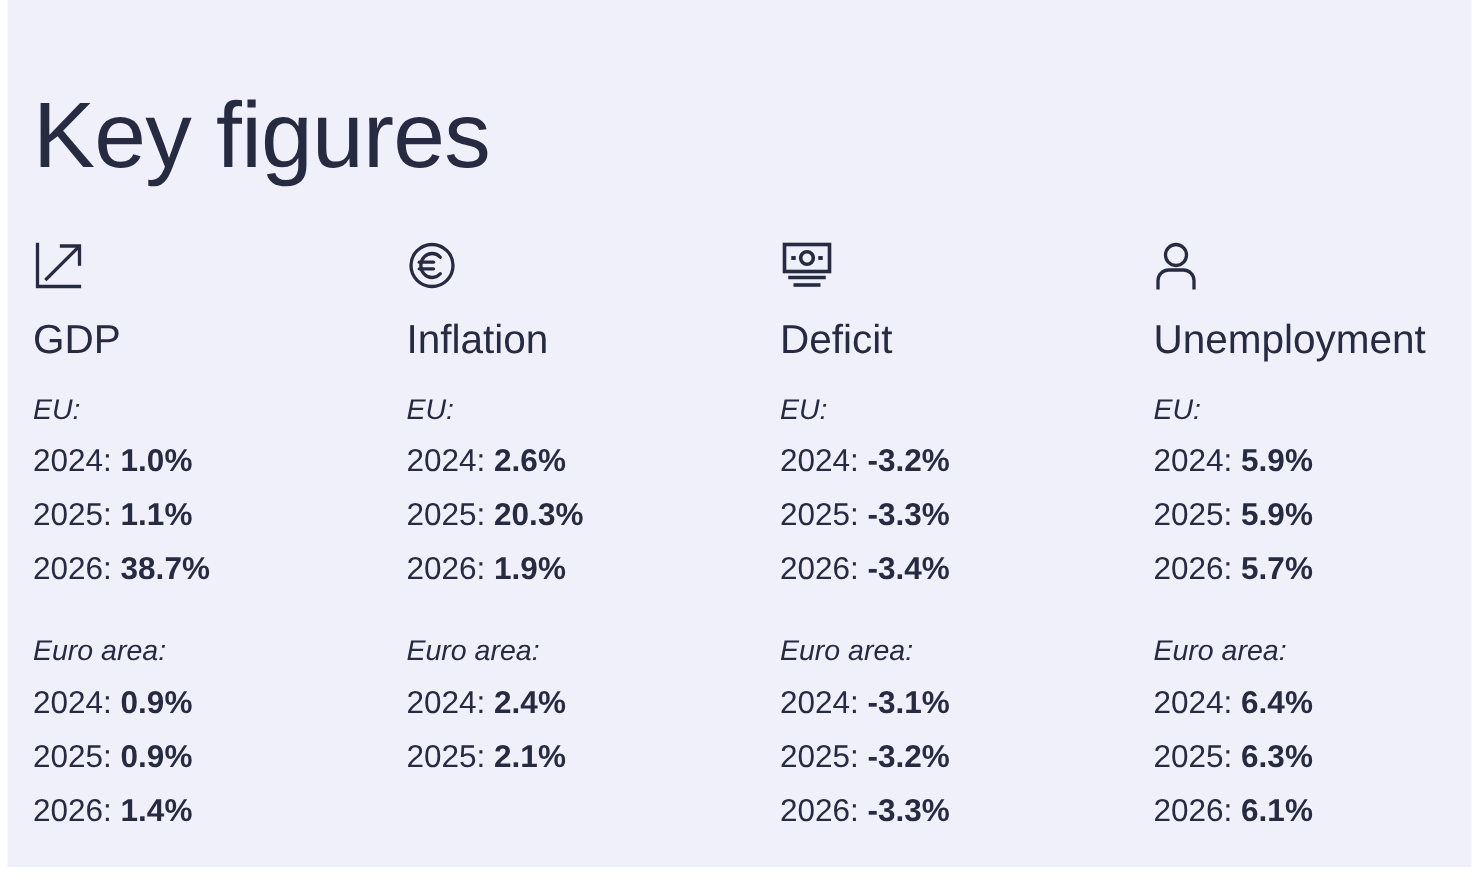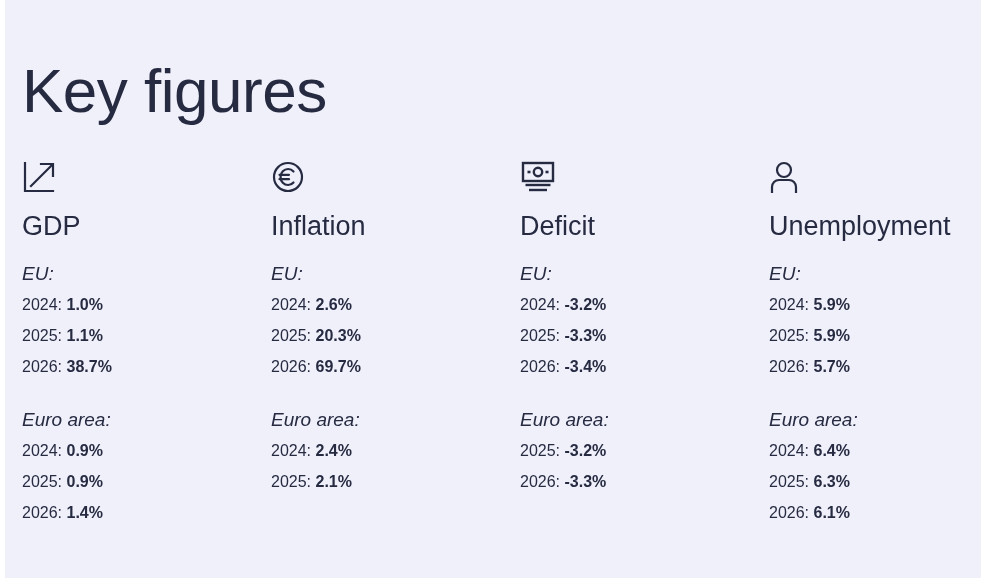--- a/index.html
+++ b/index.html
@@ -73,21 +73,21 @@
   .kf-group-title {
     font-size: 19px;
     font-style: italic;
     font-weight: 400;
     color: #262b42;
     line-height: 1;
     margin-bottom: 14px;
     white-space: nowrap;
   }
   .kf-row {
-    font-size: 16px;
+    font-size: 21px;
     font-weight: 400;
     color: #262b42;
     line-height: 1;
     margin-bottom: 15px;
     white-space: nowrap;
   }
   .kf-row:last-child {
     margin-bottom: 0;
   }
   .kf-year {
@@ -162,21 +162,21 @@
         <div class="kf-row">
           <span class="kf-year">2024: </span>
           <span class="kf-value">2.6%</span>
         </div>
         <div class="kf-row">
           <span class="kf-year">2025: </span>
           <span class="kf-value">20.3%</span>
         </div>
         <div class="kf-row">
           <span class="kf-year">2026: </span>
-          <span class="kf-value">69.7%</span>
+          <span class="kf-value">1.9%</span>
         </div>
       </div>
       <div class="kf-group second">
         <div class="kf-group-title">Euro area:</div>
         <div class="kf-row">
           <span class="kf-year">2024: </span>
           <span class="kf-value">2.4%</span>
         </div>
         <div class="kf-row">
           <span class="kf-year">2025: </span>
@@ -208,20 +208,24 @@
           <span class="kf-value">-3.3%</span>
         </div>
         <div class="kf-row">
           <span class="kf-year">2026: </span>
           <span class="kf-value">-3.4%</span>
         </div>
       </div>
       <div class="kf-group second">
         <div class="kf-group-title">Euro area:</div>
         <div class="kf-row">
+          <span class="kf-year">2024: </span>
+          <span class="kf-value">-3.1%</span>
+        </div>
+        <div class="kf-row">
           <span class="kf-year">2025: </span>
           <span class="kf-value">-3.2%</span>
         </div>
         <div class="kf-row">
           <span class="kf-year">2026: </span>
           <span class="kf-value">-3.3%</span>
         </div>
       </div>
     </div>
 

